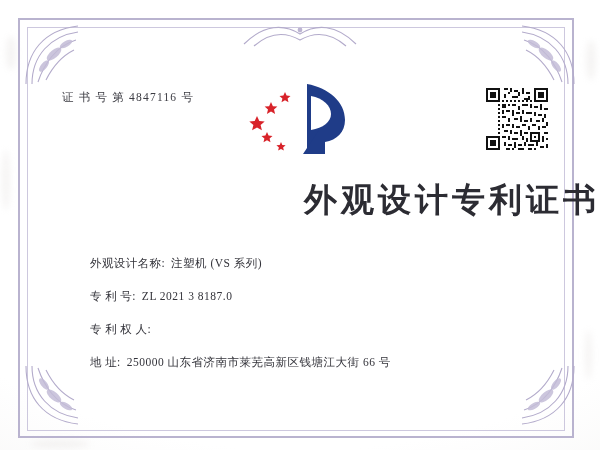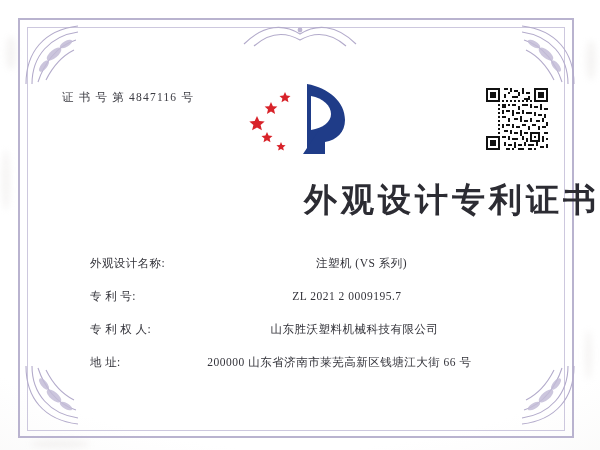--- a/index.html
+++ b/index.html
@@ -132,21 +132,20 @@
   }
   .field-label {
     flex: 0 0 auto;
     letter-spacing: 0.4px;
   }
   .field-value {
     flex: 1 1 auto;
     padding-left: 6px;
     letter-spacing: 0.5px;
     overflow: hidden;
-    text-align: center;
   }
 
   
   .smudge {
     position: absolute;
     border-radius: 50%;
     background: #d9d4d1;
     opacity: .25;
     filter: blur(3px);
   }
@@ -380,25 +379,24 @@
 
   <div id="title">外观设计专利证书</div>
 
   <div id="fields">
     <div class="field-row">
       <span class="field-label">外观设计名称:</span>
       <span class="field-value">注塑机 (VS 系列)</span>
     </div>
     <div class="field-row">
       <span class="field-label">专    利    号:</span>
-      <span class="field-value">ZL 2021 2 0009195.7</span>
+      <span class="field-value">ZL 2021 3 8187.0</span>
     </div>
     <div class="field-row">
       <span class="field-label">专  利  权  人:</span>
-      <span class="field-value">山东胜沃塑料机械科技有限公司</span>
     </div>
     <div class="field-row">
       <span class="field-label">地         址:</span>
-      <span class="field-value">200000  山东省济南市莱芜高新区钱塘江大街 66 号</span>
+      <span class="field-value">250000  山东省济南市莱芜高新区钱塘江大街 66 号</span>
     </div>
   </div>
 
 </div>
 
 </body></html>

